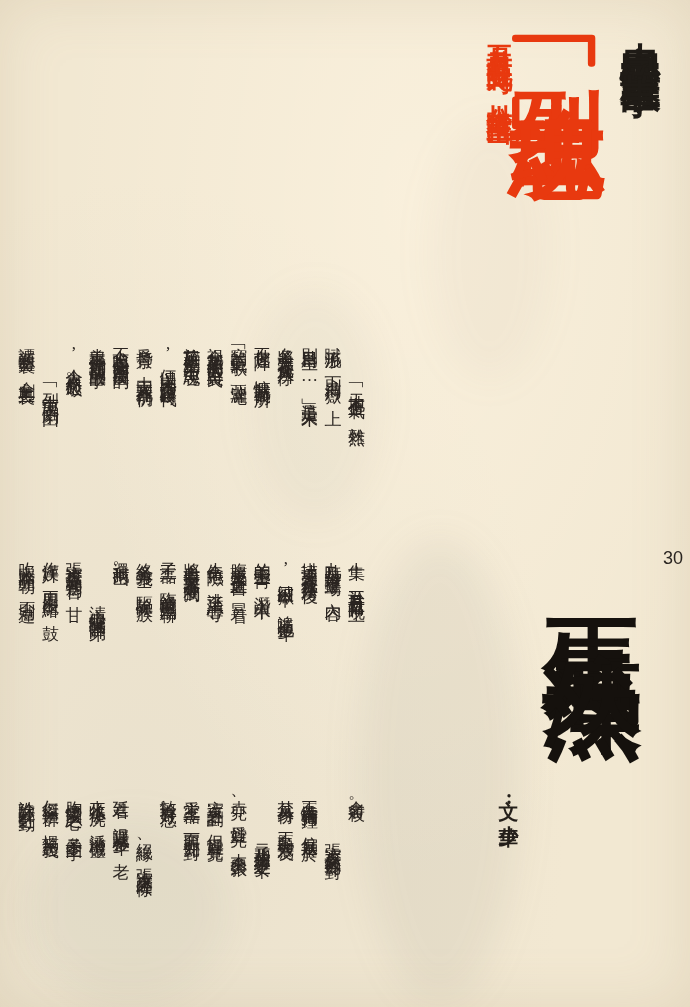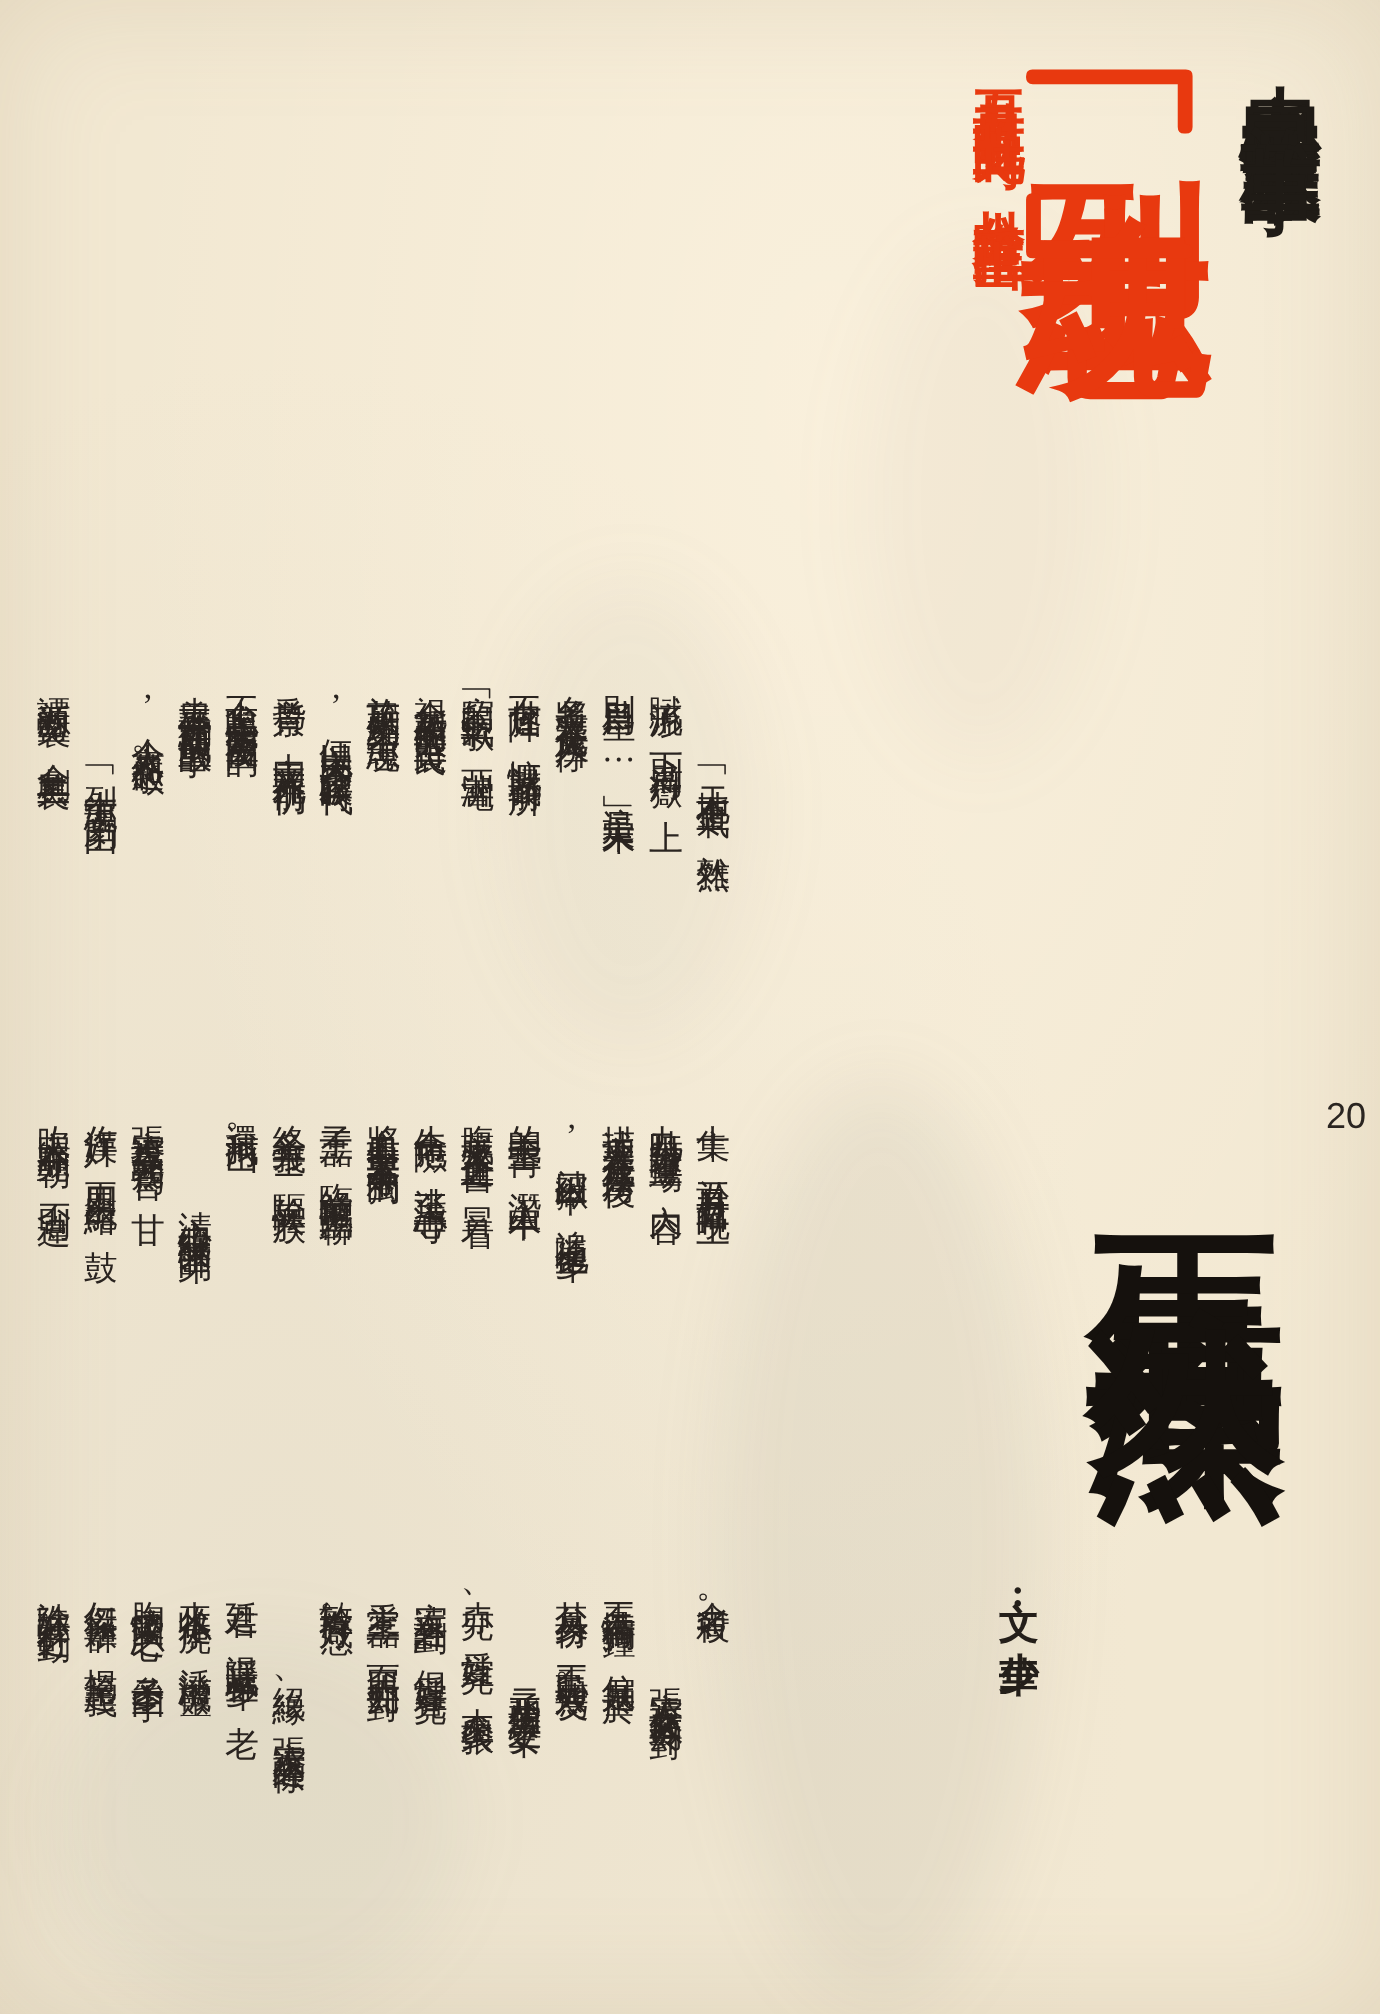--- a/index.html
+++ b/index.html
@@ -92,21 +92,21 @@
   <div class="v tagline">忠心愛國民族英雄故事</div>
 
   <div class="v drama-title">「烈士忠魂」</div>
 
   <div class="v schedule">五月廿五日晚上九時 卅分隆重推出</div>
 
   <div class="v headline">正氣凜然</div>
 
   <div class="v byline">文:少華</div>
 
-  <div class="page-number">20</div>
+  <div class="page-number">30</div>
 
   <div class="v band band1">  「天地有正氣,雜然
 賦流形,下則爲河嶽,上
 則爲日星……」這是宋末
 名將文天祥被元人所俘,
 不甘屈降,慷慨就義前所
 寫的「正氣歌」。亞洲電
 視全新製作的大型古裝民
 族英雄劇集「烈士忠魂」
 ,便以宋末國亡家破時代

